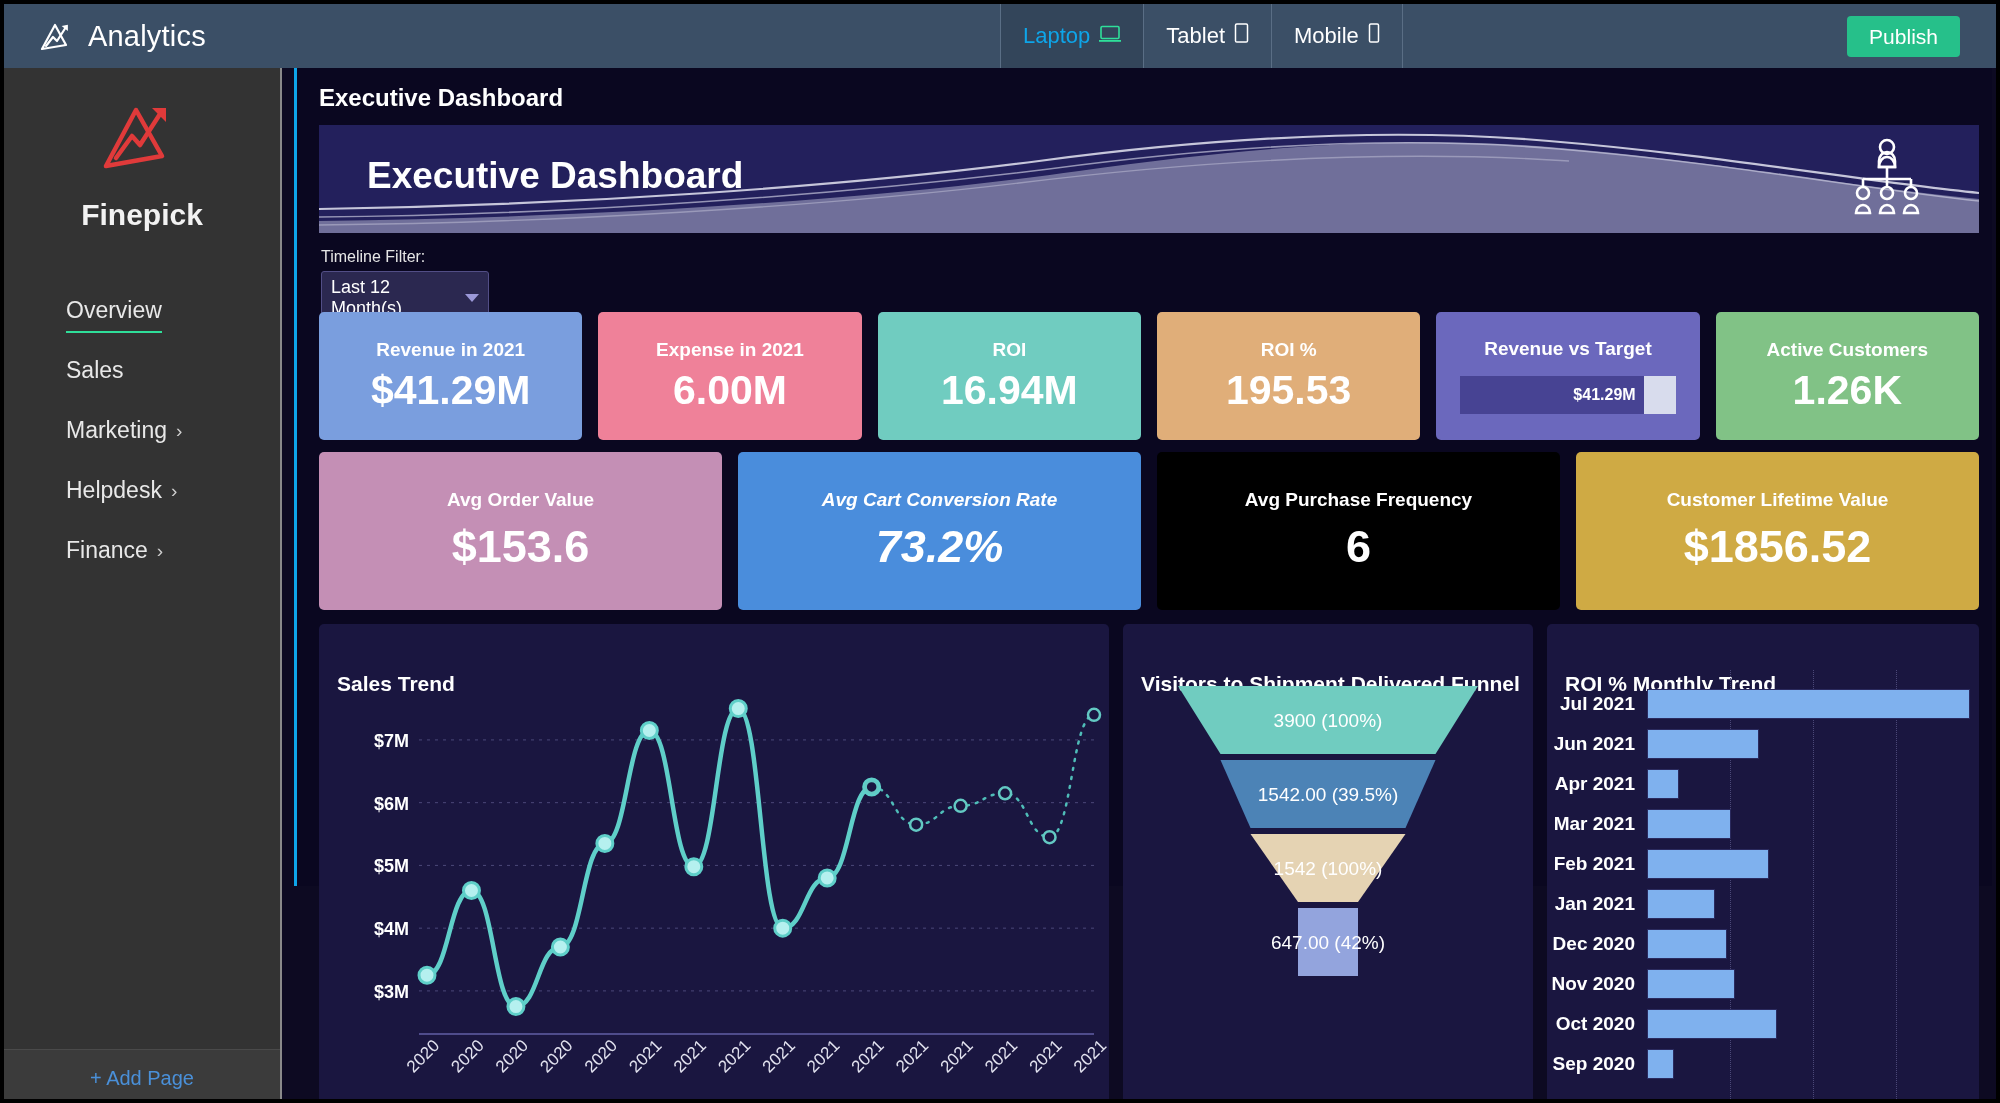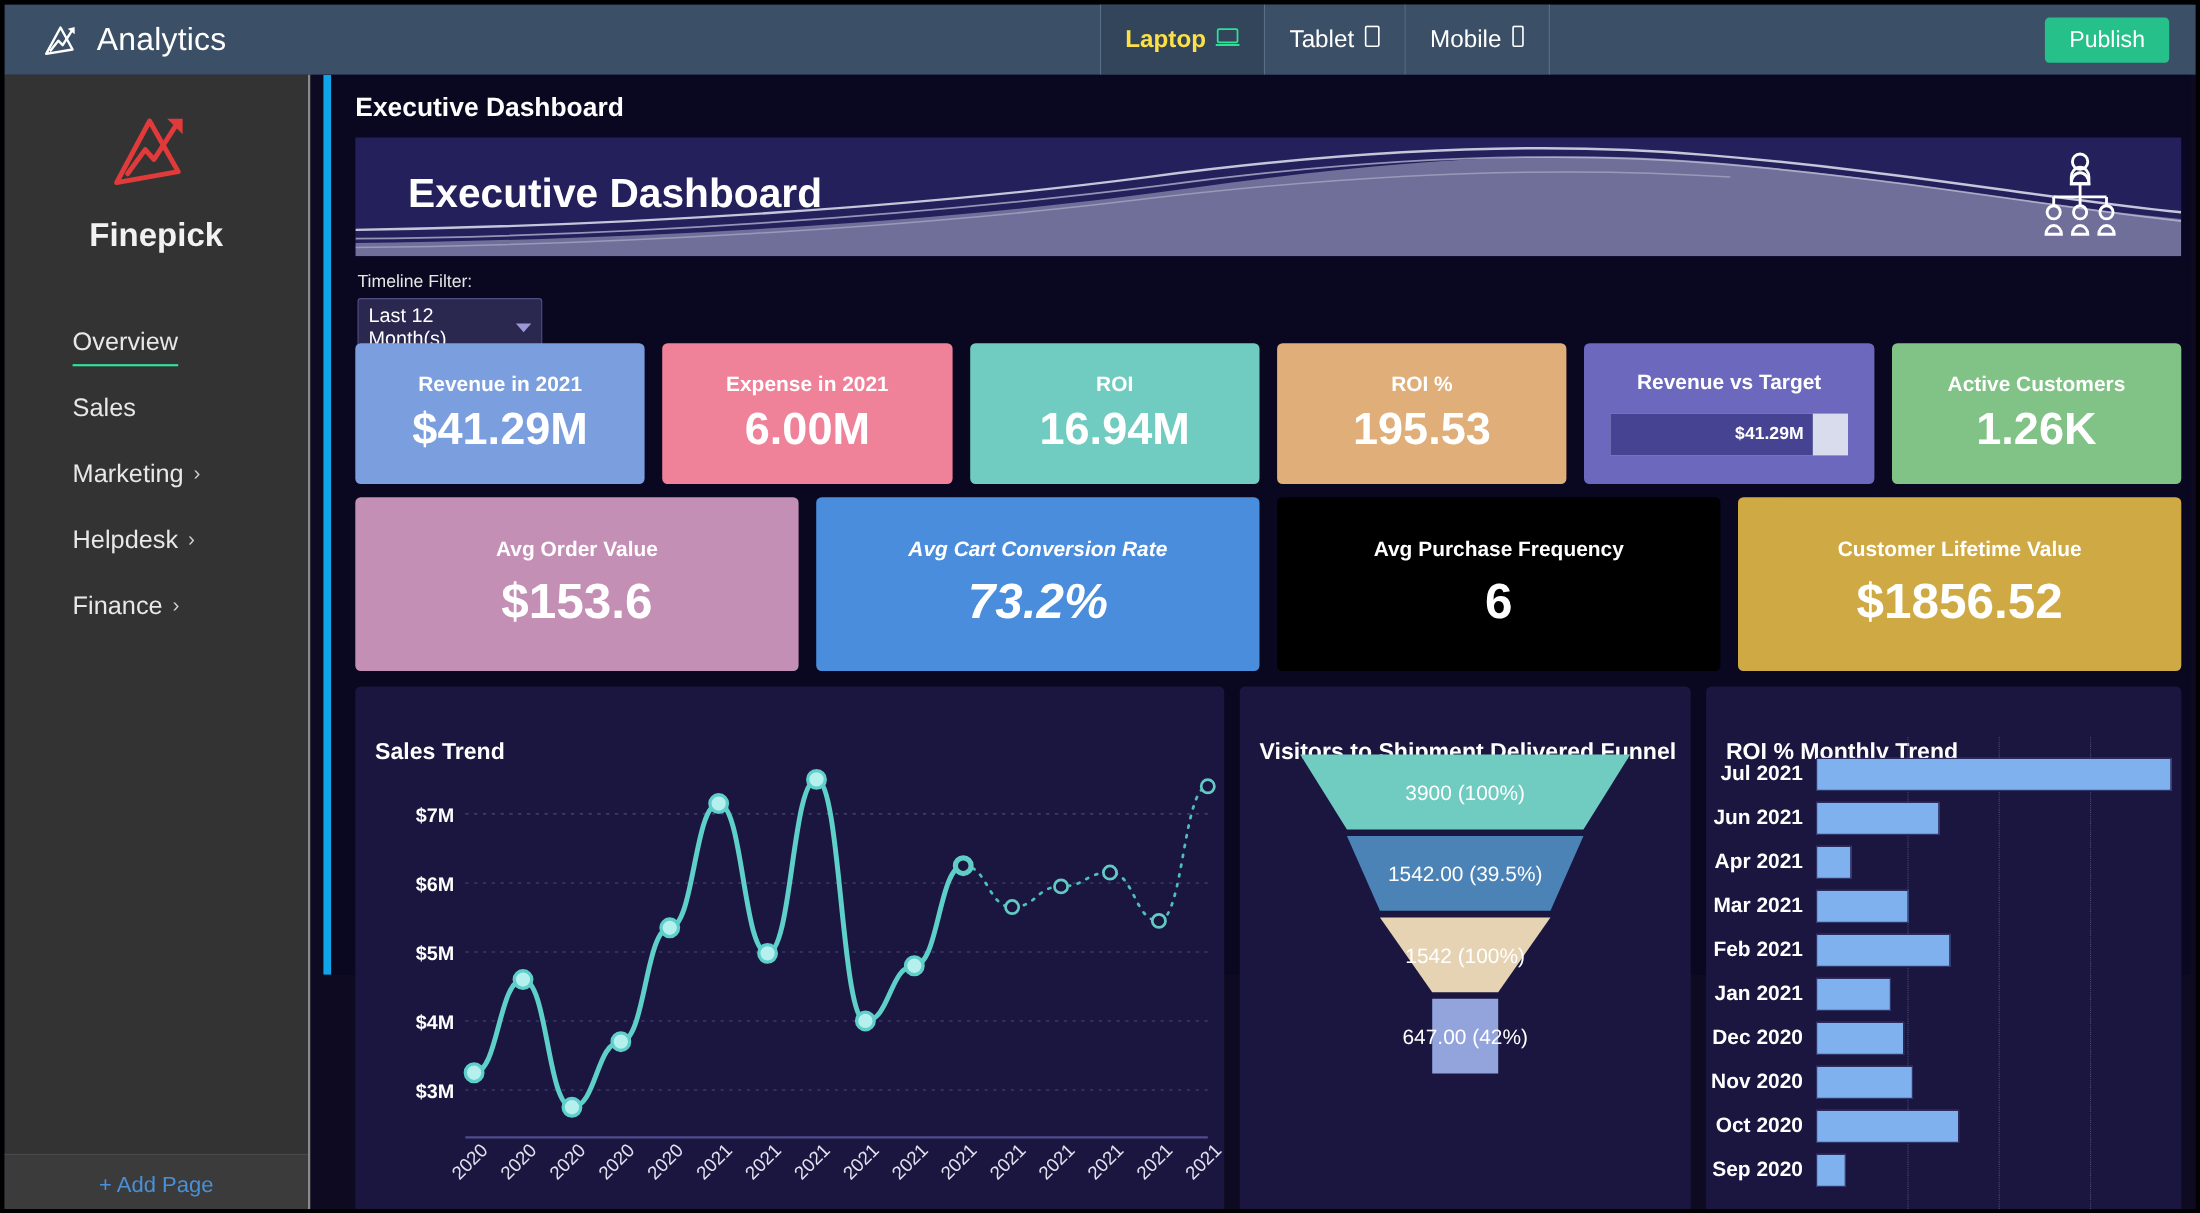--- a/index.html
+++ b/index.html
@@ -38,24 +38,24 @@
   }
   .device-tab {
     display: flex; align-items: center; gap: 9px;
     padding: 0 22px; height: 64px;
     color: #ffffff; font-size: 22px;
     border-right: 1px solid #5a6e85;
     background: #3b4f66;
     cursor: pointer;
   }
   .device-tab:first-child { border-left: 1px solid #5a6e85; }
-  .device-tab.active { background: #33455a; color: #fde047; font-weight: bold; }
+  .device-tab.active { background: #33455a; color: #0ea5e9; }
   .dev-ico { display: inline-block; }
   .publish-btn {
-    position: absolute; right: 32px; top: 12px;
+    position: absolute; right: 44px; top: 12px;
     height: 41px; padding: 0 22px;
     background: #26c08a; color: #fff;
     border: none; border-radius: 4px;
     font-size: 21px; font-family: "Liberation Sans", sans-serif;
     cursor: pointer;
   }
 
   
   .sidebar {
     position: absolute; left: 0; top: 64px;
@@ -92,21 +92,21 @@
   
   .canvas {
     position: absolute; left: 280px; top: 64px;
     width: 1716px; height: 1035px;
     background: #0d0a22; overflow: hidden;
   }
   .canvas-inner {
     position: absolute; left: 10px; top: 0;
     width: 1698px; height: 818px;
     background: #0a0720;
-    border-left: 7px solid #0ea5e9;
+    border-left: 3px solid #0ea5e9;
   }
   .dash-title {
     position: absolute; left: 22px; top: 16px;
     color: #ffffff; font-size: 24px; font-weight: bold;
   }
 
   
   .banner {
     position: absolute; left: 22px; top: 57px;
     width: 1660px; height: 108px;

